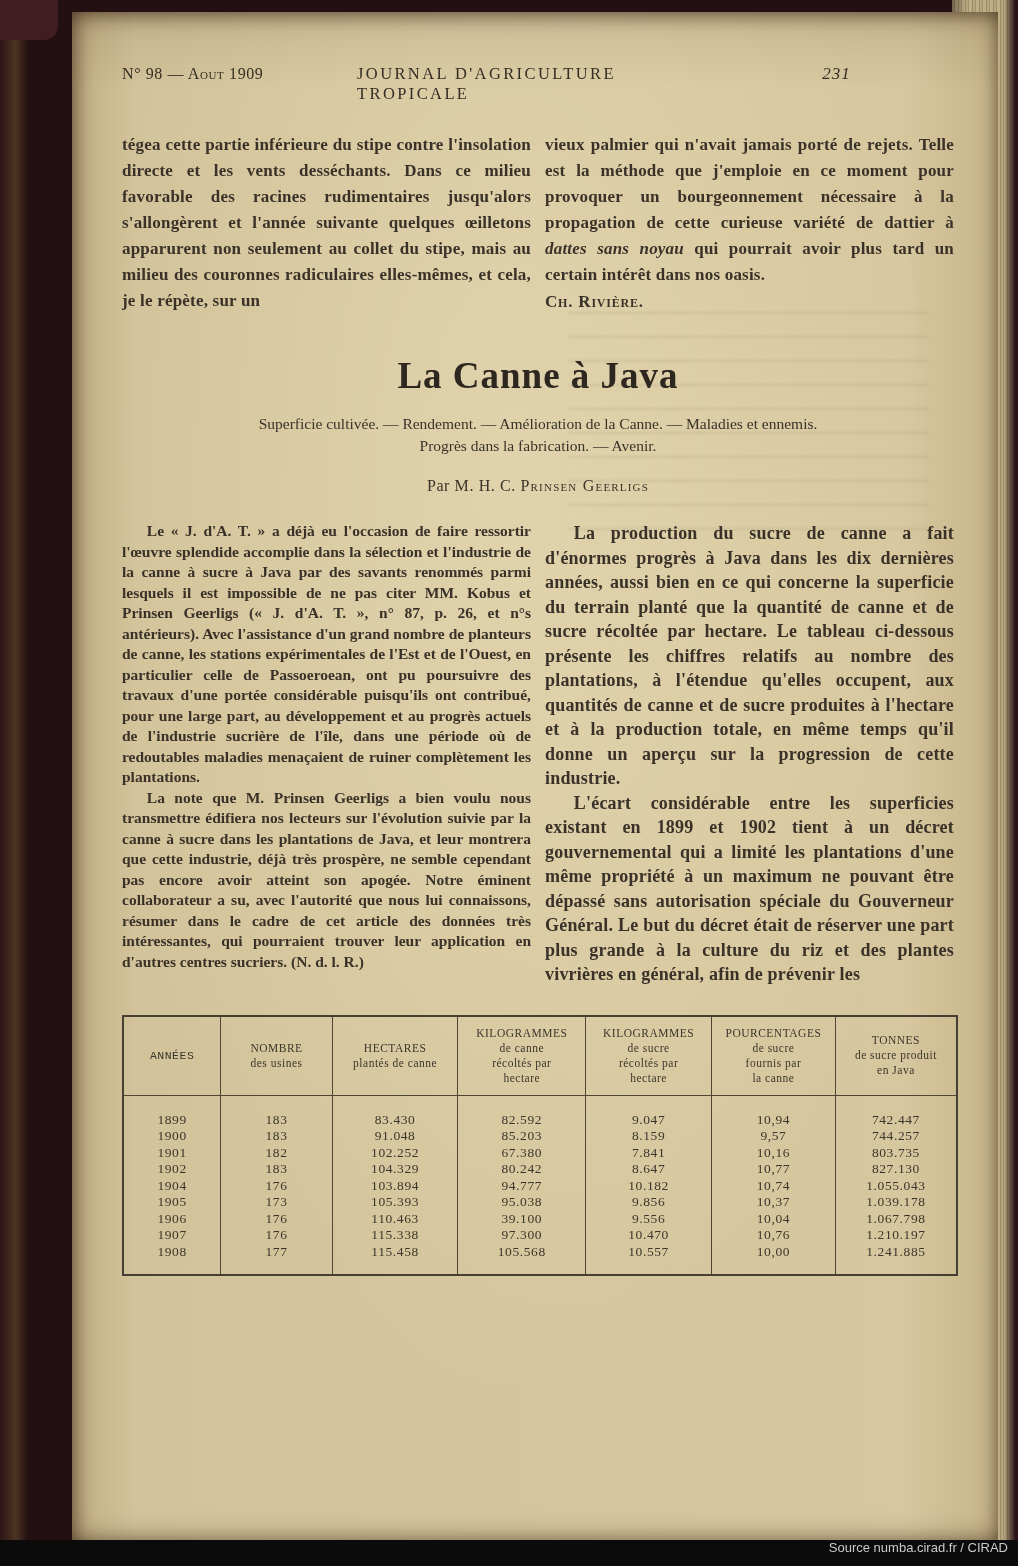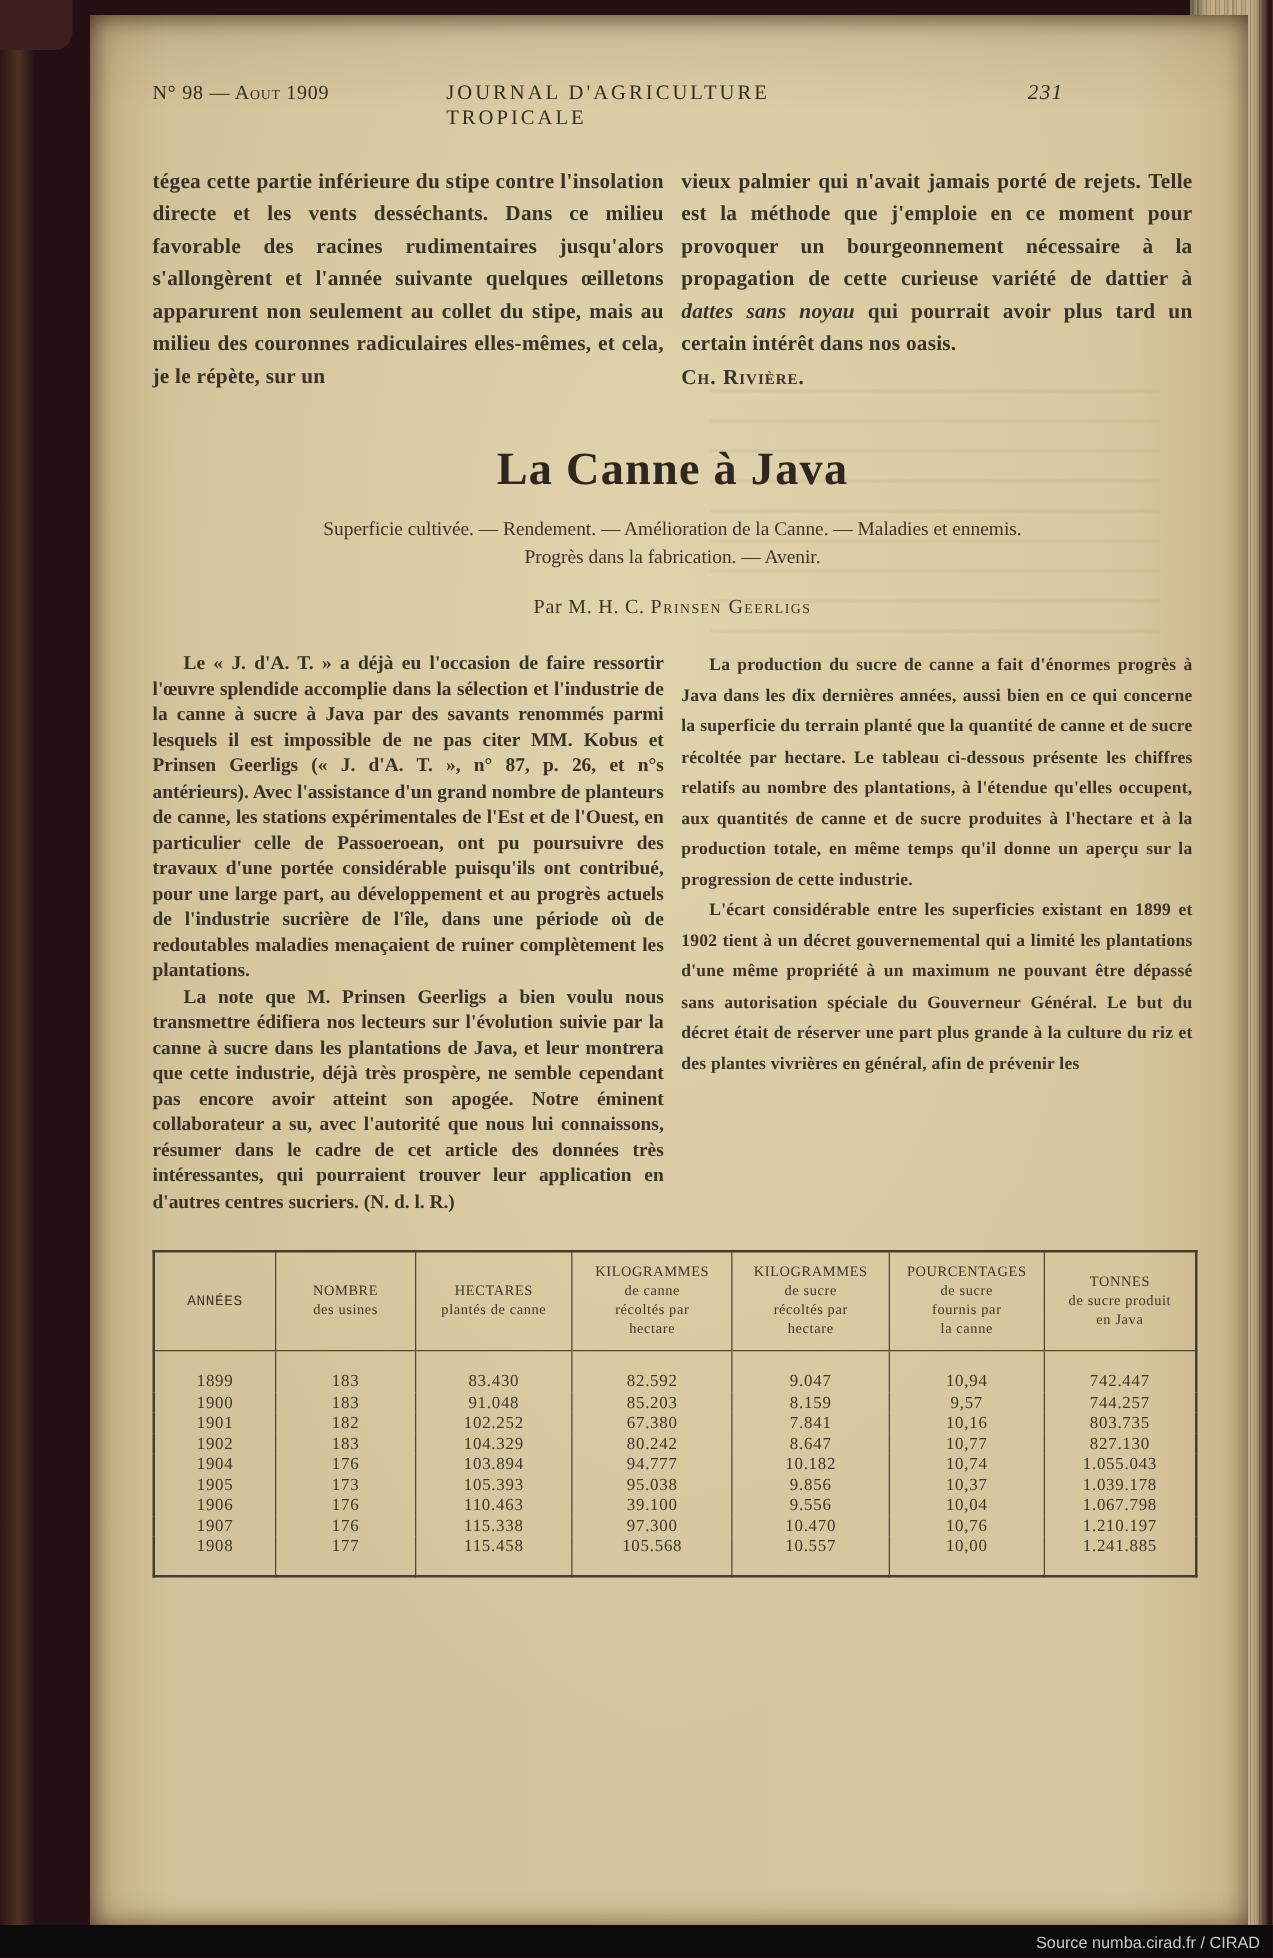--- a/index.html
+++ b/index.html
@@ -73,21 +73,21 @@
 
   .title {
     margin-top: 40px; text-align: center;
     font-size: 37px; font-weight: 700; letter-spacing: 1px; color: #2d2720;
   }
   .subtitle { margin-top: 16px; text-align: center; font-size: 15.5px; line-height: 22px; color: #3a332a; }
   .byline { margin: 20px 0 26px; text-align: center; font-size: 16px; letter-spacing: .6px; }
   .byline .smallcaps { letter-spacing: 1.2px; }
 
   .main .note p { font-size: 15.5px; line-height: 20.5px; }
-  .main .bodycol p { font-size: 14px; line-height: 24.5px; letter-spacing: .2px; }
+  .main .bodycol p { font-size: 18px; line-height: 24.5px; letter-spacing: .2px; }
   .main p.indent { text-indent: 1.6em; }
 
   .data-table {
     width: 836px; margin: 28px auto 0;
     border-collapse: collapse;
     border: 2px solid #463e32;
     color: #3c352b;
   }
   .data-table th, .data-table td { border-left: 1px solid #4e4537; }
   .data-table th:first-child, .data-table td:first-child { border-left: none; }
@@ -105,21 +105,21 @@
   .data-table tbody tr:last-child td { padding-bottom: 14px; }
   .col-annees { width: 98px; font-family: Liberation Mono, monospace; } .col-usines { width: 112px; }
   .col-hectares { width: 126px; } .col-kg-canne { width: 128px; }
   .col-kg-sucre { width: 126px; } .col-pourcent { width: 124px; }
   .col-tonnes { width: 122px; }
 
   .source-bar {
     position: absolute; left: 0; bottom: 0; width: 1018px; height: 26px;
     background: #0b0b0b; color: #c9c9c9;
     font-family: "Liberation Sans", "DejaVu Sans", sans-serif; font-size: 13px;
-    display: flex; align-items: center; justify-content: flex-end;
+    display: flex; justify-content: flex-end;
     padding-right: 10px;
   }
 </style>
 </head>
 <body>
 
 <div class="page-edges"></div>
 <div class="cover-left"></div>
 <div class="cover-corner"></div>
 

